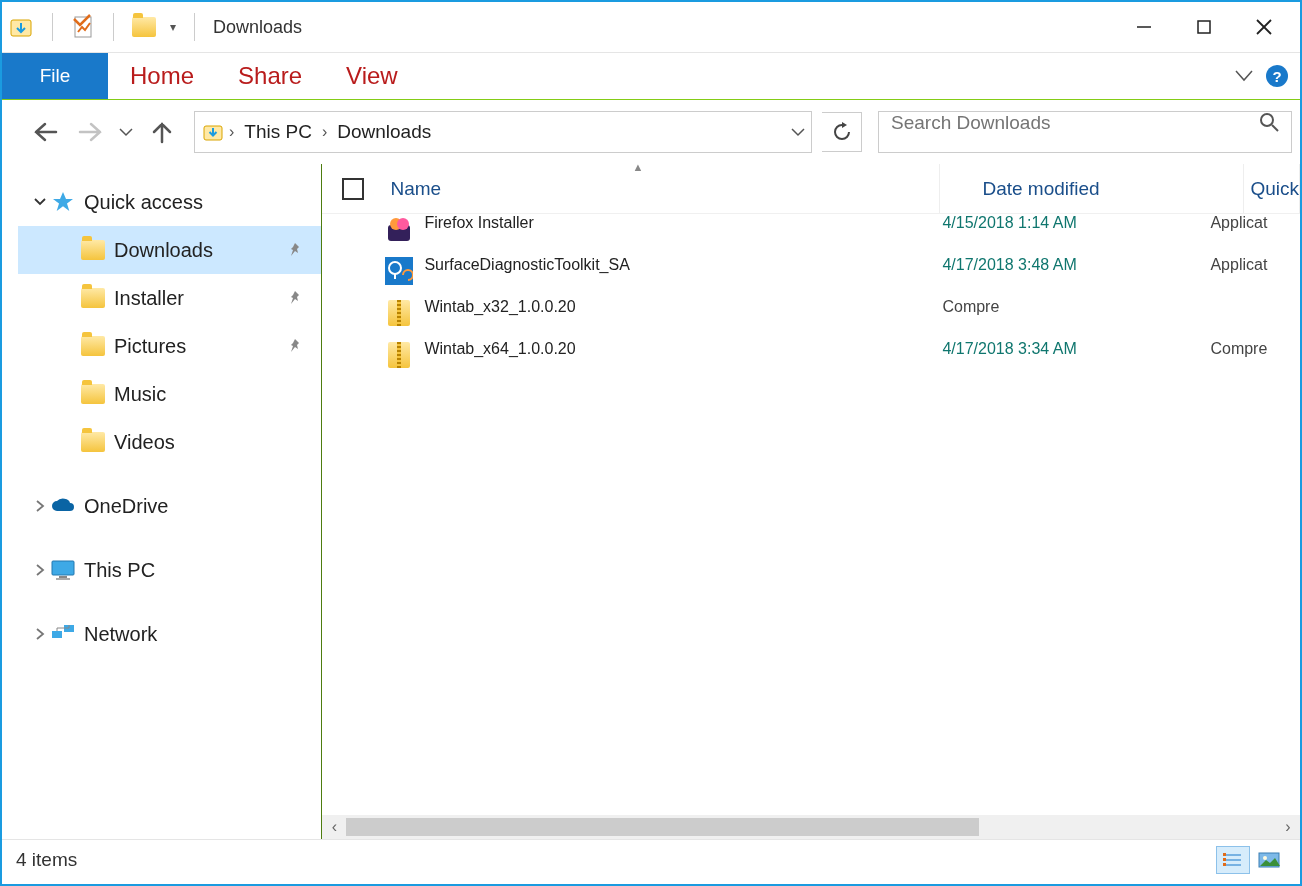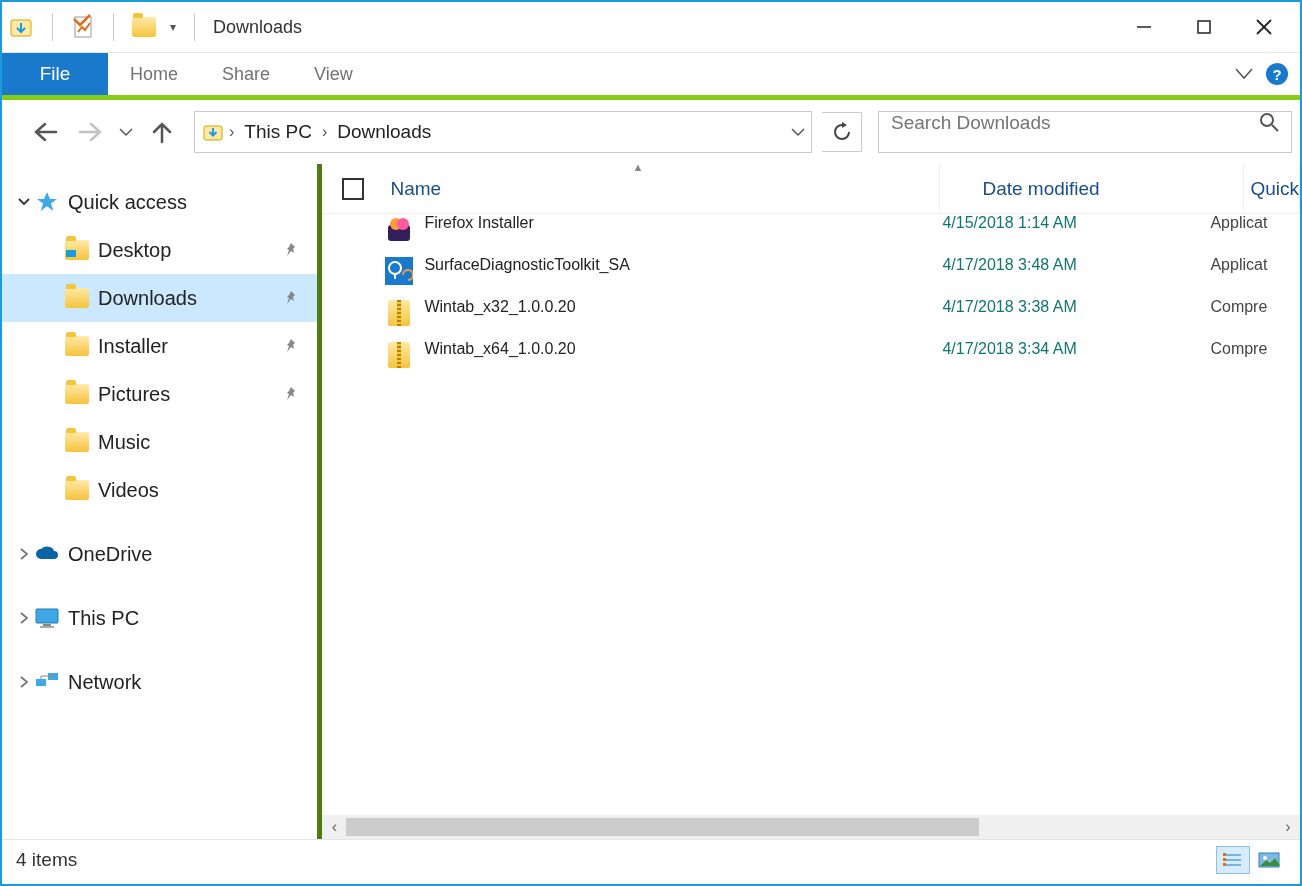--- a/index.html
+++ b/index.html
@@ -7,40 +7,40 @@
 
 
 .titlebar { height: 51px; display: flex; align-items: center; padding: 0 6px; border-bottom: 1px solid #e5e5e5; }
 .titlebar .qat { display: flex; align-items: center; gap: 10px; }
 .titlebar .title { font-size: 18px; color: #333; margin-left: 10px; }
 .titlebar .spacer { flex: 1; }
 .titlebar .win-btn { width: 60px; height: 40px; display: flex; align-items: center; justify-content: center; cursor: default; }
 .titlebar .sep { width: 1px; height: 28px; background: #ccc; margin: 0 8px; }
 
 
-.ribbon { height: 47px; display: flex; align-items: stretch; border-bottom: 5px solid #84cc16; }
+.ribbon { height: 47px; display: flex; align-items: stretch; border-bottom: 1px solid #84cc16; }
 .ribbon .file-tab { background: #1979ca; color: #fff; width: 106px; display: flex; align-items: center; justify-content: center; font-size: 19px; }
-.ribbon .tab { padding: 0 22px; display: flex; align-items: center; font-size: 18px; color: #737373; }
+.ribbon .tab { padding: 0 22px; display: flex; align-items: center; font-size: 24px; color: #b91c1c; }
 .ribbon .right { margin-left: auto; display: flex; align-items: center; padding-right: 12px; gap: 12px; }
 .help-icon { width: 22px; height: 22px; border-radius: 50%; background: #1979ca; color: #fff; display: flex; align-items: center; justify-content: center; font-size: 15px; font-weight: bold; }
 
 
 .navbar { height: 64px; display: flex; align-items: center; padding: 0 8px 0 24px; gap: 4px; }
 .nav-btn { width: 40px; height: 40px; display: flex; align-items: center; justify-content: center; }
 .address { flex: 1; height: 42px; border: 1px solid #ccc; display: flex; align-items: center; padding: 0 6px; margin: 0 6px 0 8px; }
 .address .crumb { font-size: 19px; color: #222; padding: 0 6px; }
 .address .chev { color: #555; padding: 0 4px; }
 .address .spacer { flex: 1; }
 .refresh-btn { width: 40px; height: 40px; border: 1px solid #ccc; border-left: none; display: flex; align-items: center; justify-content: center; margin-right: 12px; }
 .search { width: 414px; height: 42px; border: 1px solid #ccc; display: flex; align-items: flex-start; padding: 0 12px; }
 .search input { border: none; outline: none; flex: 1; font-size: 19px; color: #555; background: transparent; }
 
 
 .main { display: flex; height: 675px; }
-.sidebar { width: 336px; border-right: 5px solid #4d7c0f; padding-top: 14px; overflow: hidden; }
+.sidebar { width: 336px; border-right: 1px solid #4d7c0f; padding-top: 14px; overflow: hidden; padding-left: 16px; }
 .tree-item { height: 48px; display: flex; align-items: center; font-size: 20px; color: #222; padding-left: 8px; position: relative; }
 .tree-item.level1 { padding-left: 12px; }
 .tree-item.level2 { padding-left: 62px; }
 .tree-item.selected { background: #cce8ff; }
 .tree-item .exp { width: 20px; display: flex; justify-content: center; color: #555; }
 .tree-item .icon { width: 26px; height: 26px; margin-right: 8px; display: flex; align-items: center; justify-content: center; }
 .pin { position: absolute; right: 18px; color: #888; }
 .tree-gap { height: 16px; }
 
 
@@ -208,34 +208,20 @@
           </svg>
         </span>
       <span class="icon">
           <svg width="24" height="24">
             <path d="M12 2 l3 7 h7 l-6 4.5 l2.3 7.5 l-6.3 -4.7 l-6.3 4.7 l2.3 -7.5 l-6 -4.5 h7 z" fill="#3ea9e6"></path>
           </svg>
         </span>
       <span>Quick access</span>
     </div>
 
-    <div class="tree-item level2">
-      <span class="icon">
-          <div class="folder-icon"></div>
-          <svg width="10" height="10" style="position:absolute;margin-left:-12px;margin-top:10px">
-            <rect width="10" height="7" fill="#1a9be0"></rect>
-          </svg>
-        </span>
-      <span>Desktop</span>
-      <span class="pin">
-          <svg width="16" height="16">
-            <path d="M8 1 l4 4 l-2 2 l1 4 l-3 -2 l-4 5 l2 -6 l-2 -1 l2 -2 z" fill="#888"></path>
-          </svg>
-        </span>
-    </div>
     <div class="tree-item level2 selected">
       <span class="icon">
           <div class="folder-icon"></div>
         </span>
       <span>Downloads</span>
       <span class="pin">
           <svg width="16" height="16">
             <path d="M8 1 l4 4 l-2 2 l1 4 l-3 -2 l-4 5 l2 -6 l-2 -1 l2 -2 z" fill="#888"></path>
           </svg>
         </span>
@@ -355,21 +341,20 @@
         </span>
       <span class="fname">SurfaceDiagnosticToolkit_SA</span>
       <span class="fdate">4/17/2018 3:48 AM</span>
       <span class="ftype">Applicat</span>
     </div>
     <div class="file-row">
       <span class="ficon">
           <div class="zip-icon"></div>
         </span>
       <span class="fname">Wintab_x32_1.0.0.20</span>
-      <span class="fdate">4/17/2018 3:38 AM</span>
       <span class="ftype">Compre</span>
     </div>
     <div class="file-row">
       <span class="ficon">
           <div class="zip-icon"></div>
         </span>
       <span class="fname">Wintab_x64_1.0.0.20</span>
       <span class="fdate">4/17/2018 3:34 AM</span>
       <span class="ftype">Compre</span>
     </div>

